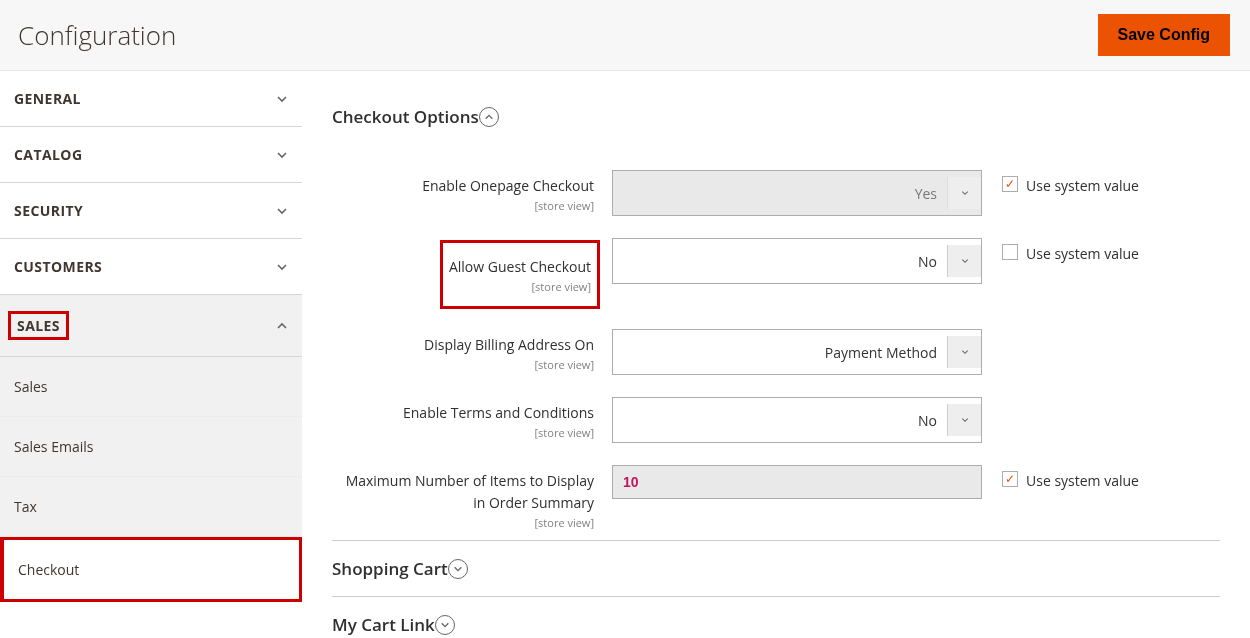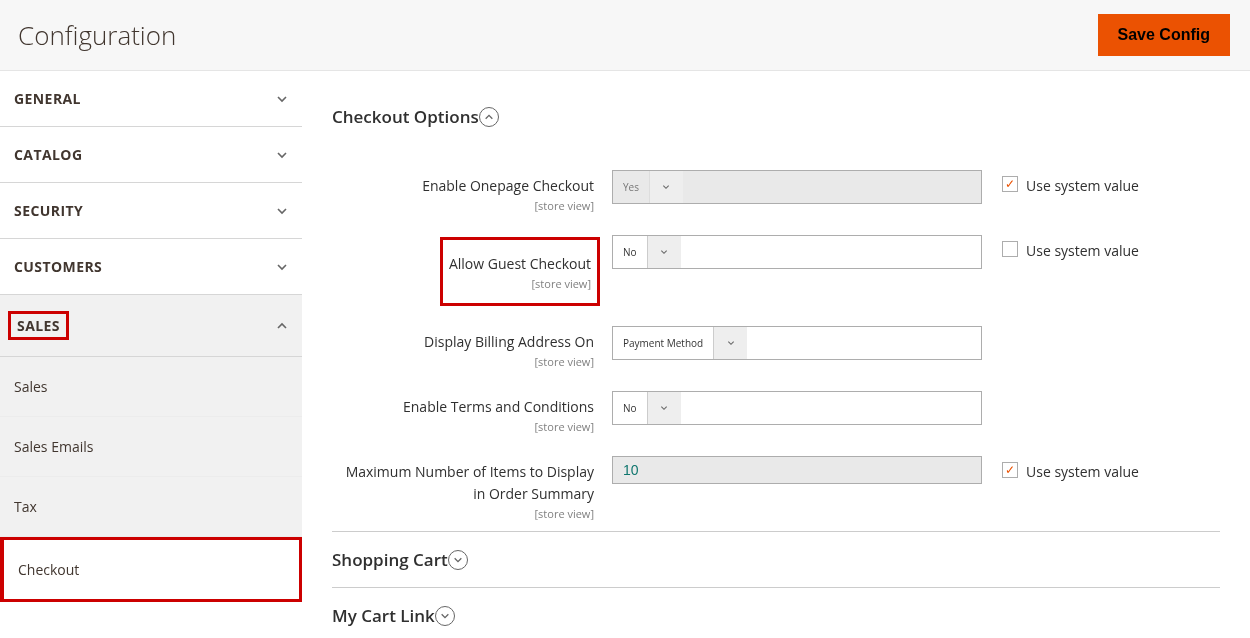--- a/index.html
+++ b/index.html
@@ -45,32 +45,32 @@
   }
   .section-head .title { font-size: 17px; font-weight: 600; color: #303030; }
   .fieldset { padding: 26px 0 10px 0; border-bottom: 1px solid #ccc; }
 
   .field-row { display: flex; align-items: flex-start; margin-bottom: 22px; }
   .field-label-col { width: 280px; text-align: right; padding-right: 18px; padding-top: 4px; }
   .field-label { font-size: 14px; color: #303030; }
   .scope { font-size: 11px; color: #808080; display:block; margin-top:2px; }
   .field-ctrl-col { width: 370px; }
   .select {
-    width: 370px; height: 34px; border: 1px solid #adadad; background: #fff;
-    display: flex; align-items: center; justify-content: flex-start;
-    font-size: 10px; color: #333; cursor: pointer;
+    width: 370px; height: 46px; border: 1px solid #adadad; background: #fff;
+    display: flex; align-items: center; justify-content: flex-end;
+    font-size: 14px; color: #333; cursor: pointer;
   }
   .select .val { padding: 0 10px; }
   .select .tri { width: 34px; height: 32px; background: #eee; border-left:1px solid #ccc;
     display: flex; align-items: center; justify-content: center; }
   .select.disabled { background: #e9e9e9; color: #777; }
   .select.disabled .tri { border-left-color: #ddd; }
   .input-text {
-    width: 370px; height: 28px; border: 1px solid #adadad; padding: 0 10px;
-    font-size: 14px; color: #0f766e; background: #e9e9e9;
+    width: 370px; height: 34px; border: 1px solid #adadad; padding: 0 10px;
+    font-size: 14px; color: #be185d; background: #e9e9e9; font-weight: bold;
   }
   .use-sys-col { padding-left: 20px; display: flex; align-items: flex-start; padding-top:6px; gap:8px; font-size:14px; color:#303030; }
   .chk { width:16px; height:16px; border:1px solid #adadad; background:#fff; display:inline-flex; align-items:center; justify-content:center; cursor:pointer; }
   .chk.checked::after { content:"✓"; font-size:12px; color:#eb5202; line-height:1; }
 
   .circle-toggle {
     width:20px; height:20px; border:1px solid #666; border-radius:50%;
     display:flex; align-items:center; justify-content:center;
   }
   svg.chev { stroke:#666; stroke-width:1.6; fill:none; }

